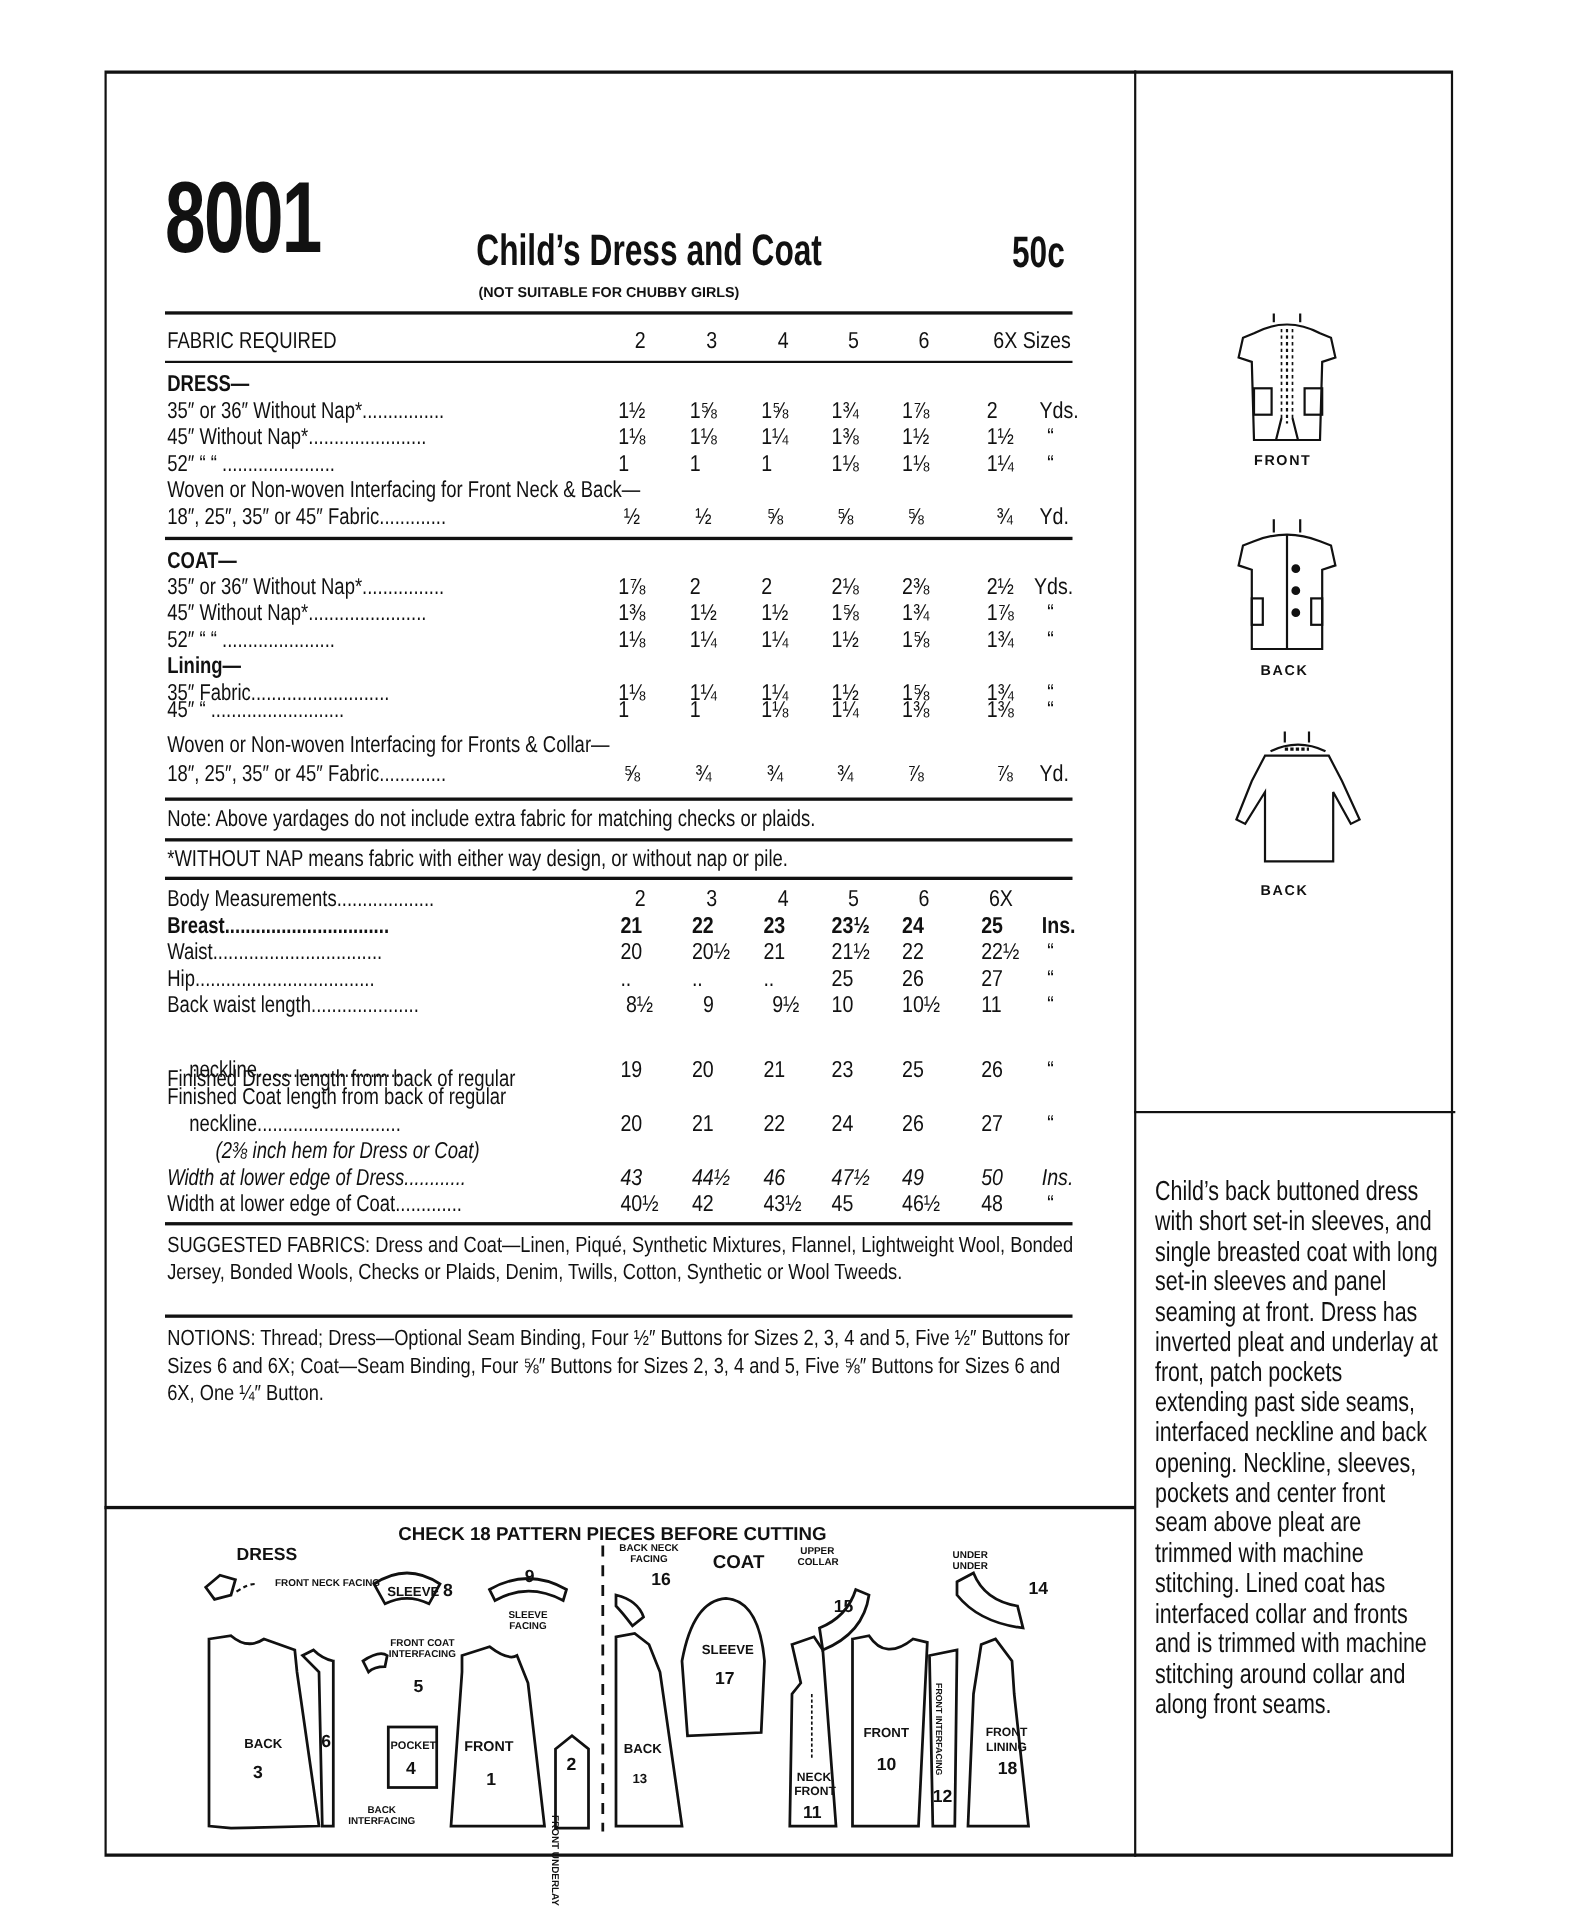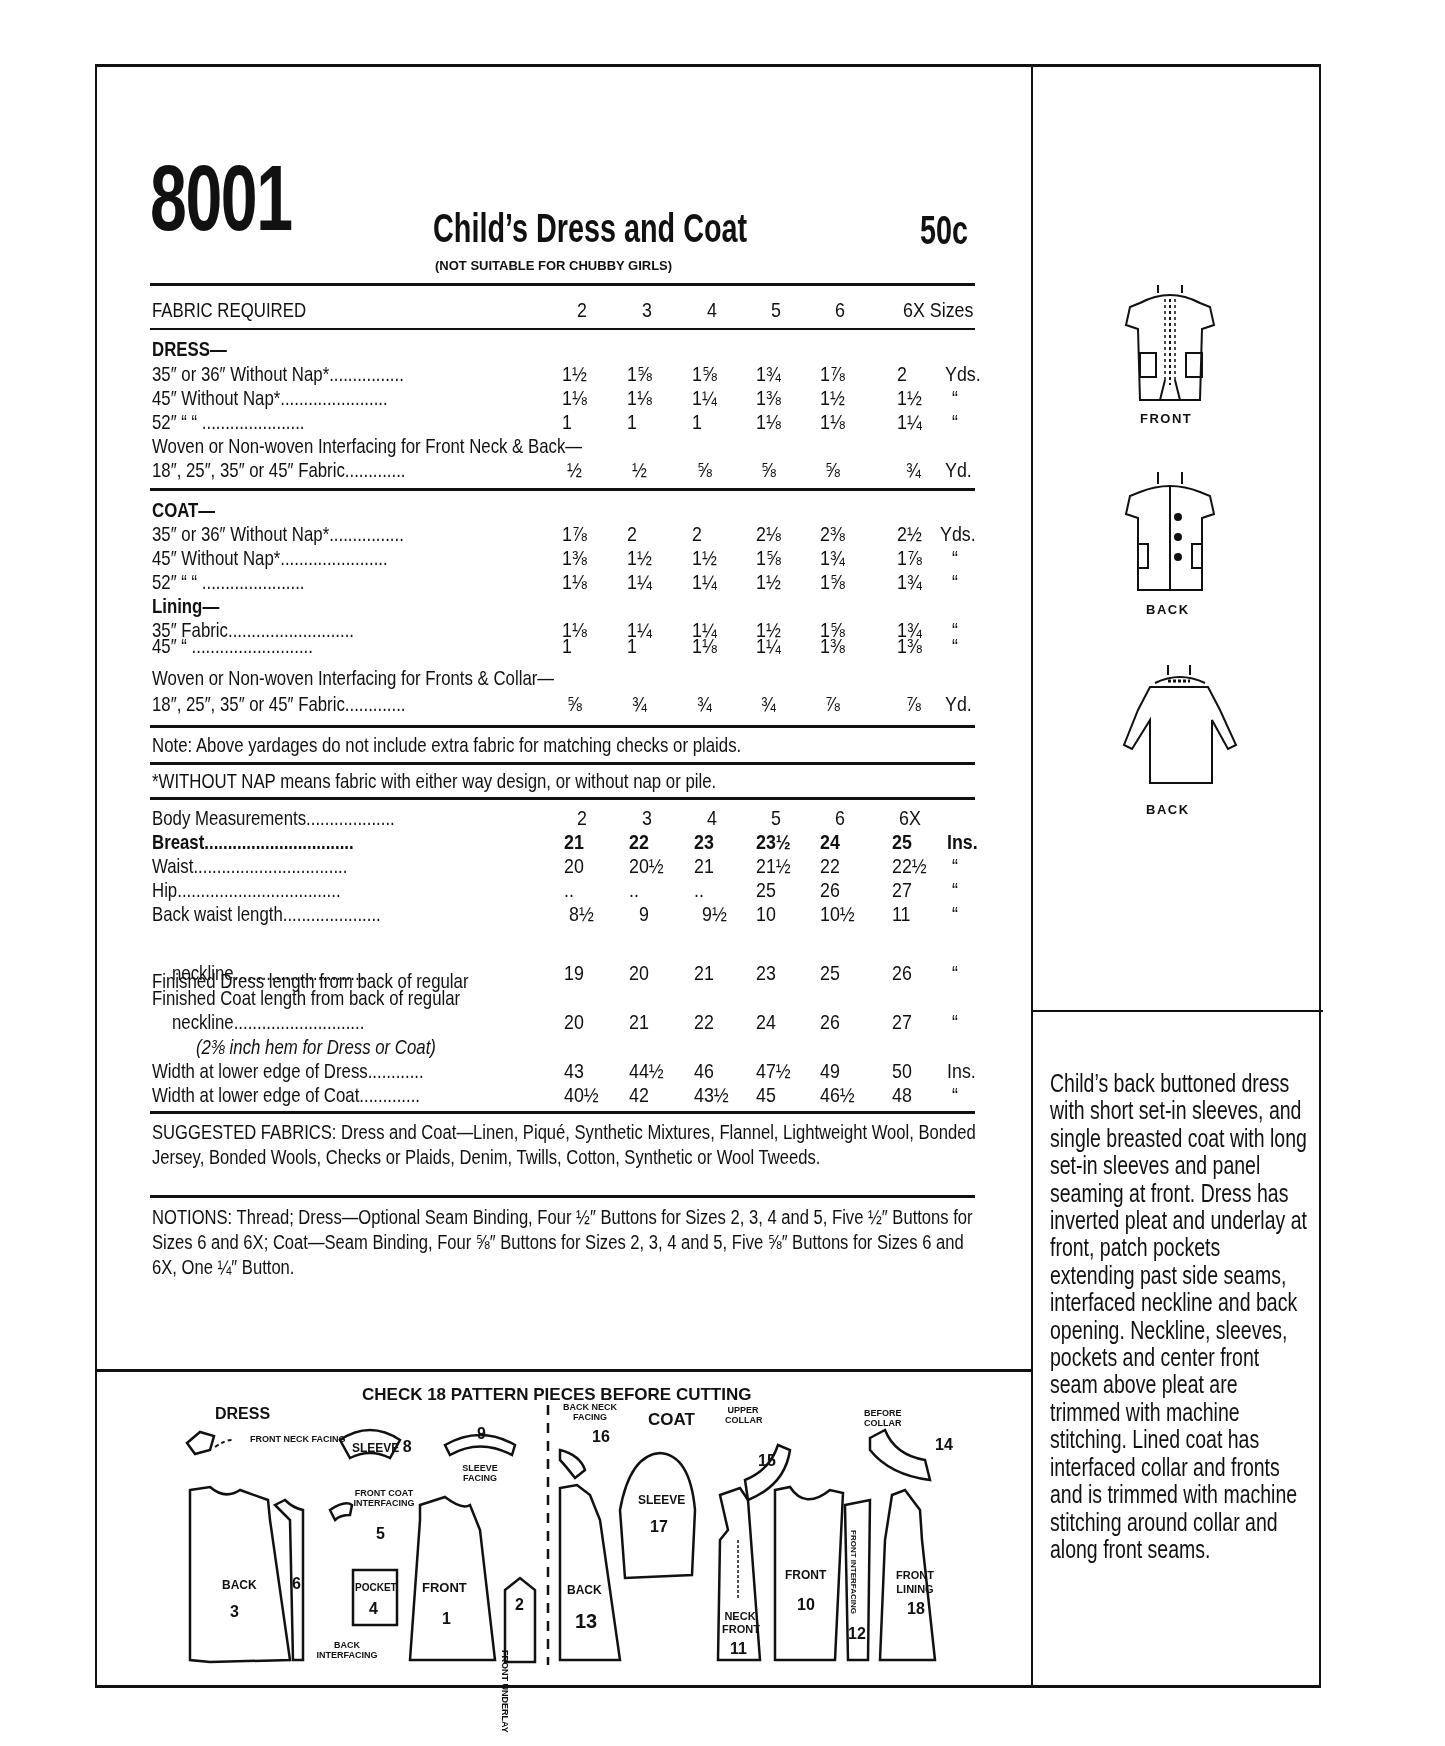--- a/index.html
+++ b/index.html
@@ -264,21 +264,21 @@
   <span class="c" style="left:477px">21</span>
   <span class="c" style="left:542px">22</span>
   <span class="c" style="left:604px">24</span>
   <span class="c" style="left:668px">26</span>
   <span class="c" style="left:740px">27</span>
   <span class="u" style="left:800px">“</span>
 </div>
 <div class="row" style="top:1035px;font-style:italic;">
     <span class="lbl" style="left:44px">(2⅜ inch hem for Dress or Coat)</span>
   </div>
-<div class="row" style="top:1059px;">
+<div class="row" style="top:1059px;font-style:italic;">
   <span class="lbl">Width at lower edge of Dress............</span>
   <span class="c" style="left:412px">43</span>
   <span class="c" style="left:477px">44½</span>
   <span class="c" style="left:542px">46</span>
   <span class="c" style="left:604px">47½</span>
   <span class="c" style="left:668px">49</span>
   <span class="c" style="left:740px">50</span>
   <span class="u" style="left:795px">Ins.</span>
 </div>
 <div class="row" style="top:1083px;">
@@ -401,24 +401,24 @@
 <div class="pt" style="left:369px;top:1600px;font-size:16px;">4</div>
 <div class="pt" style="left:422px;top:1580px;font-size:13px;">FRONT</div>
 <div class="pt" style="left:442px;top:1610px;font-size:16px;">1</div>
 <div class="pt" style="left:515px;top:1596px;font-size:16px;">2</div>
 <div class="pt" style="left:510px;top:1650px;font-size:9px;transform:rotate(90deg);transform-origin:left top;">FRONT UNDERLAY</div>
 
 <div class="pt" style="left:555px;top:1402px;font-size:9px;width:70px;white-space:normal;text-align:center;">BACK NECK FACING</div>
 <div class="pt" style="left:592px;top:1428px;font-size:16px;">16</div>
 <div class="pt" style="left:725px;top:1405px;font-size:9px;width:36px;white-space:normal;text-align:center;">UPPER COLLAR</div>
 <div class="pt" style="left:758px;top:1452px;font-size:16px;">15</div>
-<div class="pt" style="left:864px;top:1408px;font-size:9px;width:36px;white-space:normal;text-align:center;">BEFORE COLLAR</div>
+<div class="pt" style="left:864px;top:1408px;font-size:9px;width:36px;white-space:normal;text-align:center;">UNDER UNDER</div>
 <div class="pt" style="left:935px;top:1436px;font-size:16px;">14</div>
 <div class="pt" style="left:567px;top:1583px;font-size:12px;">BACK</div>
-<div class="pt" style="left:575px;top:1610px;font-size:20px;">13</div>
+<div class="pt" style="left:575px;top:1610px;font-size:12px;">13</div>
 <div class="pt" style="left:638px;top:1493px;font-size:12px;">SLEEVE</div>
 <div class="pt" style="left:650px;top:1518px;font-size:16px;">17</div>
 <div class="pt" style="left:722px;top:1610px;font-size:11px;width:36px;white-space:normal;text-align:center;line-height:13px;">NECK FRONT</div>
 <div class="pt" style="left:730px;top:1640px;font-size:16px;">11</div>
 <div class="pt" style="left:785px;top:1568px;font-size:12px;">FRONT</div>
 <div class="pt" style="left:797px;top:1596px;font-size:16px;">10</div>
 <div class="pt" style="left:858px;top:1530px;font-size:8px;transform:rotate(90deg);transform-origin:left top;">FRONT INTERFACING</div>
 <div class="pt" style="left:848px;top:1625px;font-size:16px;">12</div>
 <div class="pt" style="left:893px;top:1568px;font-size:11px;width:44px;white-space:normal;text-align:center;line-height:14px;">FRONT LINING</div>
 <div class="pt" style="left:907px;top:1600px;font-size:16px;">18</div>

